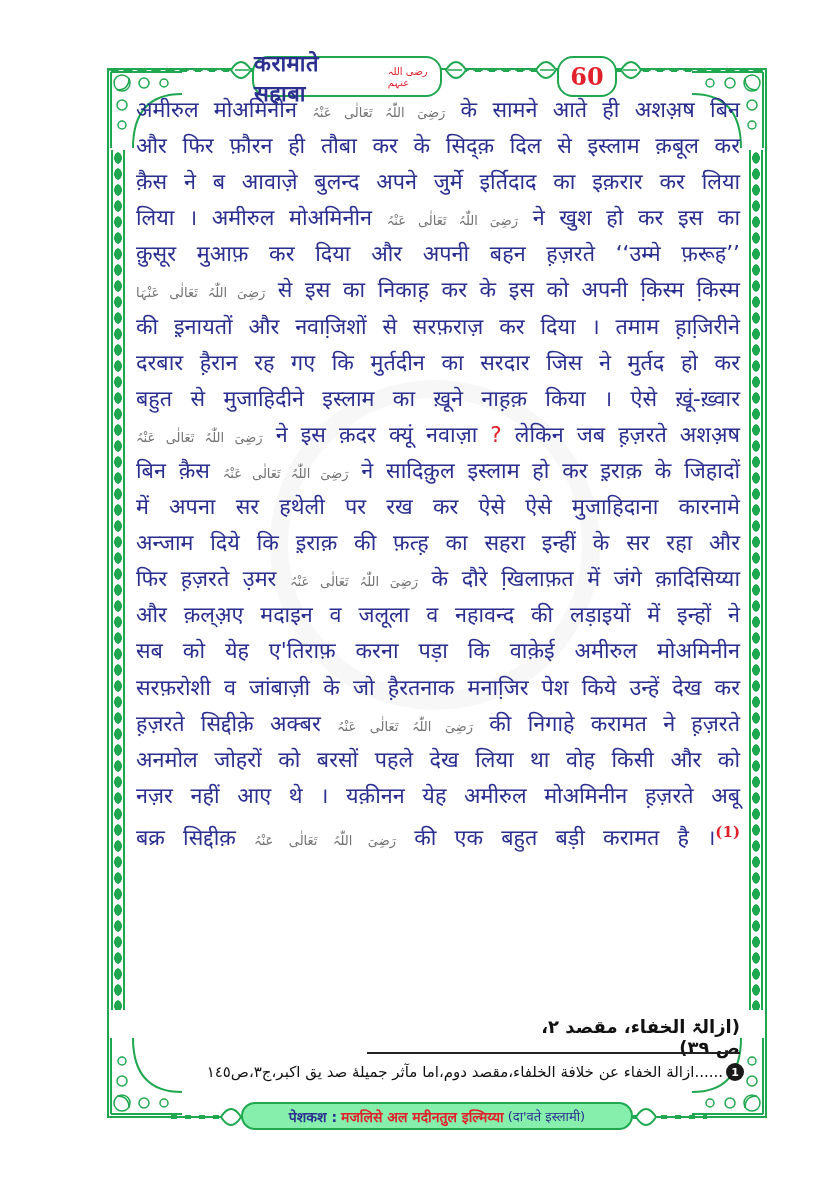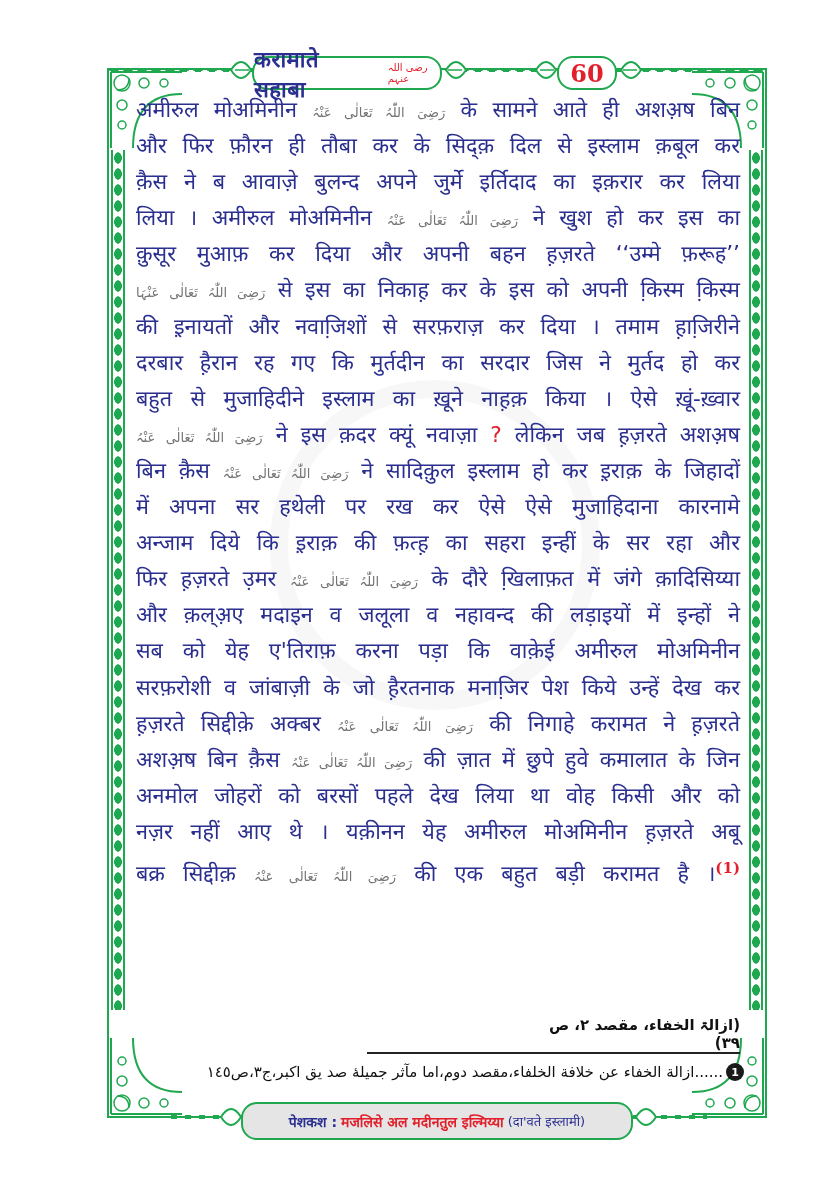--- a/index.html
+++ b/index.html
@@ -16,47 +16,47 @@
     background: radial-gradient(ellipse 4px 6px at 50% 50%, #1fa84f 90%, transparent 100%) 0 0/8px 16px repeat-y; }
   .corner { position:absolute; width:75px; height:80px; }
   .corner svg { width:100%; height:100%; }
   .corner.tl { left:109px; top:70px; }
   .corner.tr { left:690px; top:70px; transform:scaleX(-1); }
   .corner.bl { left:109px; top:1036px; transform:scaleY(-1); }
   .corner.br { left:690px; top:1036px; transform:scale(-1,-1); }
   .header-band { position:absolute; left:107px; top:52px; width:660px; height:36px; }
   .header-dots { position:absolute; top:16px; height:4px; left:0; right:0;
     background: radial-gradient(ellipse 5px 2px at 50% 50%, #1fa84f 90%, transparent 100%) 0 0/14px 4px repeat-x; }
-  .cartouche { position:absolute; top:4px; height:34px; border:2px solid #1fa84f; border-radius:16px;
+  .cartouche { position:absolute; top:4px; height:41px; border:2px solid #1fa84f; border-radius:16px;
      background:#fff; display:flex; align-items:center; justify-content:center; box-sizing:border-box;gap:24px; }
   .cartouche.title { left:145px; width:190px; }
   .cartouche.page { left:450px; width:60px; }
   .leaf { position:absolute; top:0px; width:24px; height:36px; }
   .title-text { color:#2b2f8f; font-size:22px; font-weight:bold; letter-spacing:0.5px; }
   .title-honor { color:#e2202b; font-size:10px; margin-left:8px; }
   .page-num { color:#e2202b; font-size:24px; font-weight:bold; font-family:"DejaVu Serif", serif; }
   .body-text { position:absolute; left:136px; top:92px; width:604px;
      color:#2a2f8f; font-size:21.6px; line-height:36.1px; text-align:justify; text-align-last:justify; }
   .body-text .line { display:block; white-space:nowrap; height:36.1px; text-align:justify; text-align-last:justify; }
   .honor { color:#737373; font-size:13px; direction:rtl; unicode-bidi:embed; font-family:"DejaVu Sans", sans-serif; }
   .qmark { color:#e2202b; }
   .sup { color:#e2202b; font-size:15px; font-weight:bold; vertical-align:super; font-family:"DejaVu Serif", serif; }
   .ref { position:absolute; left:520px; top:1016px; width:220px; text-align:right; direction:rtl;
-         font-size:15px; color:#111; font-weight:bold; }
+         font-size:18px; color:#111; font-weight:bold; }
   .fn-rule { position:absolute; left:367px; top:1052px; width:373px; height:2px; background:#222; }
   .footnote { position:absolute; left:128px; top:1061px; width:616px; height:22px; direction:rtl;
               display:flex; align-items:center; font-size:15px; color:#111; }
   .fn-badge { width:18px; height:18px; border-radius:50%; background:#1a1a1a; color:#fff;
               font-size:11px; font-weight:bold; display:inline-flex; align-items:center; justify-content:center;
               margin-left:3px; direction:ltr; }
   .footer-band { position:absolute; left:107px; top:1100px; width:660px; height:34px; }
   .footer-dots { position:absolute; top:15px; height:4px; left:60px; right:60px;
     background: radial-gradient(ellipse 5px 2px at 50% 50%, #1fa84f 90%, transparent 100%) 0 0/14px 4px repeat-x; }
-  .footer-cart { position:absolute; left:134px; top:2px; width:392px; height:38px; border:2px solid #1fa84f;
-     border-radius:16px; background:#e5e5e5; box-sizing:border-box; display:flex; align-items:center; justify-content:center;
+  .footer-cart { position:absolute; left:134px; top:2px; width:392px; height:28px; border:2px solid #1fa84f;
+     border-radius:16px; background:#86efac; box-sizing:border-box; display:flex; align-items:center; justify-content:center;
      font-size:14px; white-space:nowrap; }
   .f-lbl { color:#2b2f8f; font-weight:bold; }
   .f-org { color:#e2202b; font-weight:bold; margin-left:4px; }
   .f-sub { color:#2b2f8f; margin-left:4px; font-size:13px; }
   .watermark { position:absolute; left:270px; top:380px; width:330px; height:330px; border-radius:50%;
                border:18px solid rgba(200,200,200,0.15); box-sizing:border-box; }
 </style>
 </head>
 <body>
 
@@ -162,21 +162,20 @@
     <div class="line"><span>बहुत से मुजाहिदीने इस्लाम का ख़ूने नाह़क़ किया । ऐसे ख़ूं-ख़्वार</span></div>
     <div class="line"><span class="honor">رَضِیَ اللّٰہُ تَعَالٰی عَنْہُ</span><span> ने इस क़दर क्यूं नवाज़ा </span><span class="qmark">?</span><span> लेकिन जब ह़ज़रते अशअ़ष</span></div>
     <div class="line"><span>बिन कै़स </span><span class="honor">رَضِیَ اللّٰہُ تَعَالٰی عَنْہُ</span><span> ने सादिकु़ल इस्लाम हो कर इ़राक़ के जिहादों</span></div>
     <div class="line"><span>में अपना सर हथेली पर रख कर ऐसे ऐसे मुजाहिदाना कारनामे</span></div>
     <div class="line"><span>अन्जाम दिये कि इ़राक़ की फ़त्ह़ का सहरा इन्हीं के सर रहा और</span></div>
     <div class="line"><span>फिर ह़ज़रते उ़मर </span><span class="honor">رَضِیَ اللّٰہُ تَعَالٰی عَنْہُ</span><span> के दौरे खि़लाफ़त में जंगे क़ादिसिय्या</span></div>
     <div class="line"><span>और क़ल्अ़ए मदाइन व जलूला व नहावन्द की लड़ाइयों में इन्हों ने</span></div>
     <div class="line"><span>सब को येह ए'तिराफ़ करना पड़ा कि वाके़ई अमीरुल मोअमिनीन</span></div>
     <div class="line"><span>सरफ़रोशी व जांबाज़ी के जो ह़ैरतनाक मनाजि़र पेश किये उन्हें देख कर</span></div>
     <div class="line"><span>ह़ज़रते सिद्दीके़ अक्बर </span><span class="honor">رَضِیَ اللّٰہُ تَعَالٰی عَنْہُ</span><span> की निगाहे करामत ने ह़ज़रते</span></div>
-    <div class="line"><span>अशअ़ष बिन कै़स </span><span class="honor">رَضِیَ اللّٰہُ تَعَالٰی عَنْہُ</span><span> की ज़ात में छुपे हुवे कमालात के जिन</span></div>
     <div class="line"><span>अनमोल जोहरों को बरसों पहले देख लिया था वोह किसी और को</span></div>
     <div class="line"><span>नज़र नहीं आए थे । यक़ीनन येह अमीरुल मोअमिनीन ह़ज़रते अबू</span></div>
     <div class="line"><span>बक्र सिद्दीक़ </span><span class="honor">رَضِیَ اللّٰہُ تَعَالٰی عَنْہُ</span><span> की एक बहुत बड़ी करामत है ।</span><span class="sup">(1)</span></div>
   </div>
 
 <div class="ref">(ازالۃ الخفاء، مقصد ۲، ص ۳۹)</div>
 
 <div class="fn-rule"></div>
 <div class="footnote">
   <span class="fn-badge">1</span>

